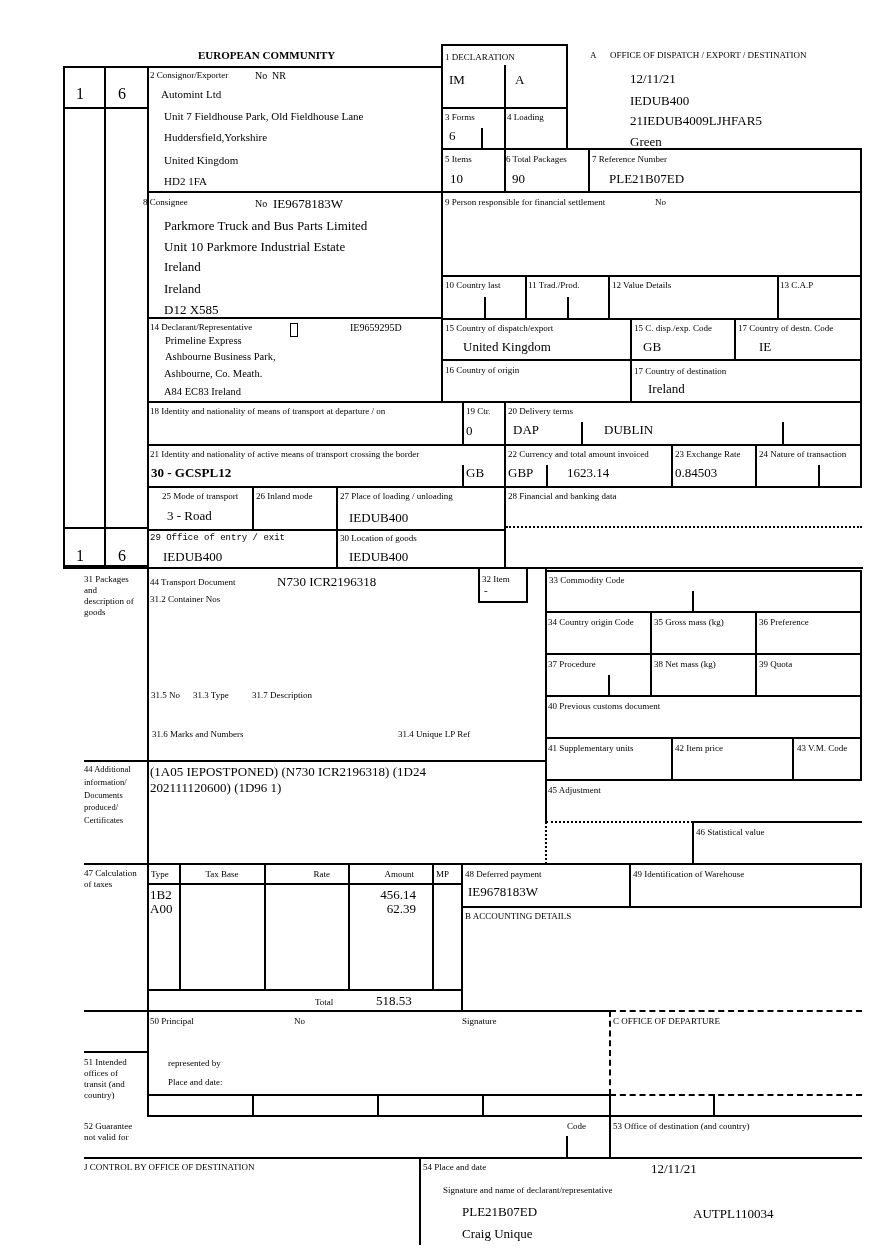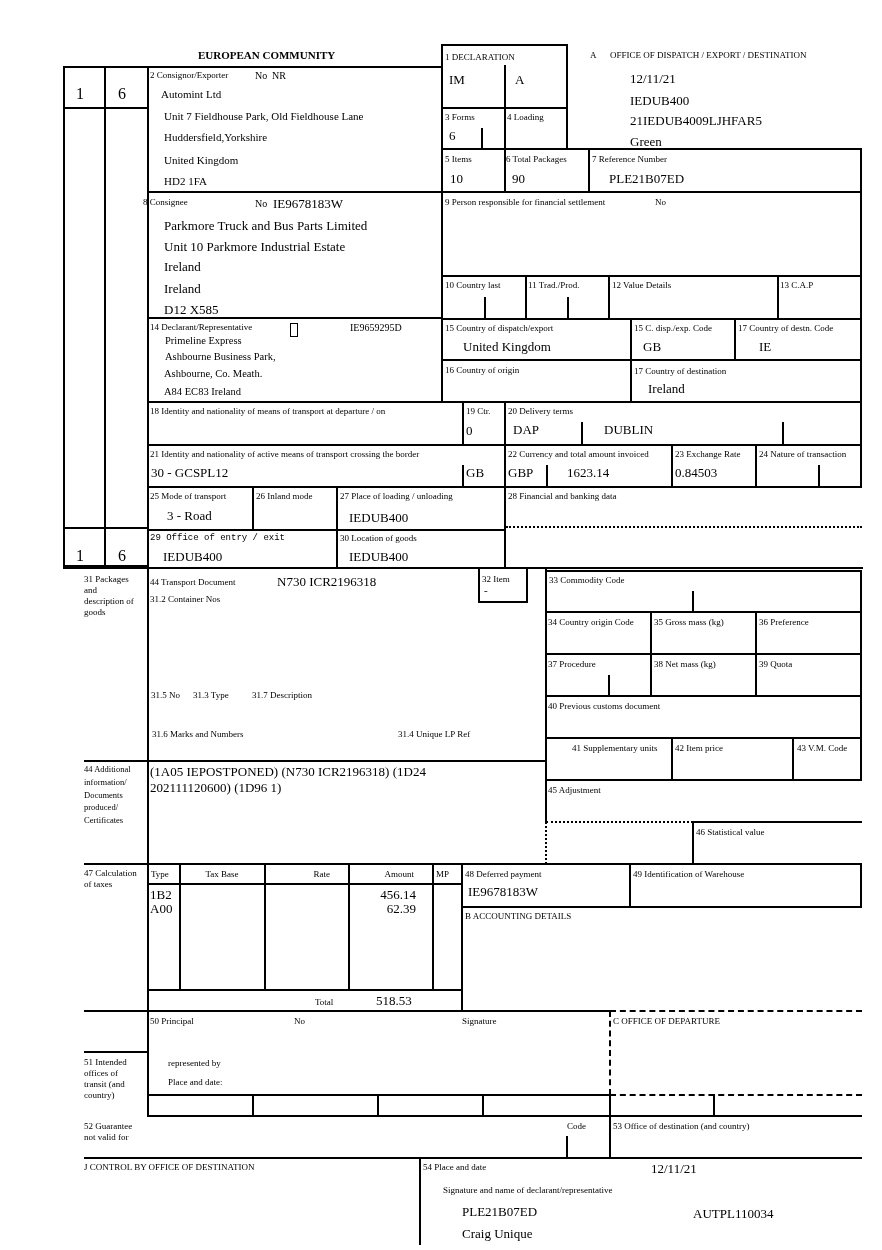--- a/index.html
+++ b/index.html
@@ -132,33 +132,33 @@
 <div class="valb" style="left:604px;top:422px;">DUBLIN</div>
 
 <div class="box" style="left:147px;top:444px;width:715px;height:44px;"></div>
 <div class="vl" style="left:462px;top:465px;height:23px;"></div>
 <div class="vl" style="left:504px;top:444px;height:44px;"></div>
 <div class="vl" style="left:546px;top:465px;height:23px;"></div>
 <div class="vl" style="left:671px;top:444px;height:44px;"></div>
 <div class="vl" style="left:755px;top:444px;height:44px;"></div>
 <div class="vl" style="left:818px;top:465px;height:23px;"></div>
 <div class="lbl" style="left:150px;top:449px;">21 Identity and nationality of active means of transport crossing the border</div>
-<div class="valb" style="left:151px;top:465px;">30 - GCSPL12</div>
+<div class="valb" style="left:151px;top:465px;font-weight:bold;">30 - GCSPL12</div>
 <div class="valb" style="left:466px;top:465px;">GB</div>
 <div class="lbl" style="left:508px;top:449px;">22 Currency and total amount invoiced</div>
 <div class="valb" style="left:508px;top:465px;">GBP</div>
 <div class="valb" style="left:567px;top:465px;">1623.14</div>
 <div class="lbl" style="left:675px;top:449px;">23 Exchange Rate</div>
 <div class="valb" style="left:675px;top:465px;">0.84503</div>
 <div class="lbl" style="left:759px;top:449px;">24 Nature of transaction</div>
 
 <div class="box" style="left:147px;top:486px;width:359px;height:45px;"></div>
 <div class="vl" style="left:252px;top:486px;height:45px;"></div>
 <div class="vl" style="left:336px;top:486px;height:45px;"></div>
-<div class="lbl" style="left:150px;top:491px;text-align:right;">25 Mode of transport</div>
+<div class="lbl" style="left:162px;top:491px;text-align:right;">25 Mode of transport</div>
 <div class="valb" style="left:167px;top:508px;">3 - Road</div>
 <div class="lbl" style="left:256px;top:491px;">26 Inland mode</div>
 <div class="lbl" style="left:340px;top:491px;">27 Place of loading / unloading</div>
 <div class="valb" style="left:349px;top:510px;">IEDUB400</div>
 <div class="lbl" style="left:508px;top:491px;">28 Financial and banking data</div>
 <div class="hd" style="left:506px;top:526px;width:356px;"></div>
 
 <div class="box" style="left:147px;top:529px;width:359px;height:40px;"></div>
 <div class="vl" style="left:336px;top:529px;height:40px;"></div>
 <div class="lbl" style="left:150px;top:533px;font-family:Liberation Mono, monospace;">29 Office of entry / exit</div>
@@ -201,21 +201,21 @@
 <div class="lbl" style="left:548px;top:659px;">37 Procedure</div>
 <div class="lbl" style="left:654px;top:659px;">38 Net mass (kg)</div>
 <div class="lbl" style="left:759px;top:659px;">39 Quota</div>
 
 <div class="box" style="left:545px;top:695px;width:317px;height:44px;"></div>
 <div class="lbl" style="left:548px;top:701px;">40 Previous customs document</div>
 
 <div class="box" style="left:545px;top:737px;width:317px;height:44px;"></div>
 <div class="vl" style="left:671px;top:737px;height:44px;"></div>
 <div class="vl" style="left:792px;top:737px;height:44px;"></div>
-<div class="lbl" style="left:548px;top:743px;padding-left:24px;">41 Supplementary units</div>
+<div class="lbl" style="left:548px;top:743px;">41 Supplementary units</div>
 <div class="lbl" style="left:675px;top:743px;">42 Item price</div>
 <div class="lbl" style="left:797px;top:743px;">43 V.M. Code</div>
 
 <div class="vl" style="left:545px;top:779px;height:43px;"></div>
 <div class="lbl" style="left:548px;top:785px;">45 Adjustment</div>
 <div class="hd" style="left:546px;top:821px;width:147px;"></div>
 <div class="hl" style="left:692px;top:821px;width:170px;"></div>
 <div class="vd" style="left:545px;top:822px;height:42px;border-left-style:dotted;"></div>
 <div class="vl" style="left:692px;top:821px;height:43px;"></div>
 <div class="lbl" style="left:696px;top:827px;">46 Statistical value</div>

